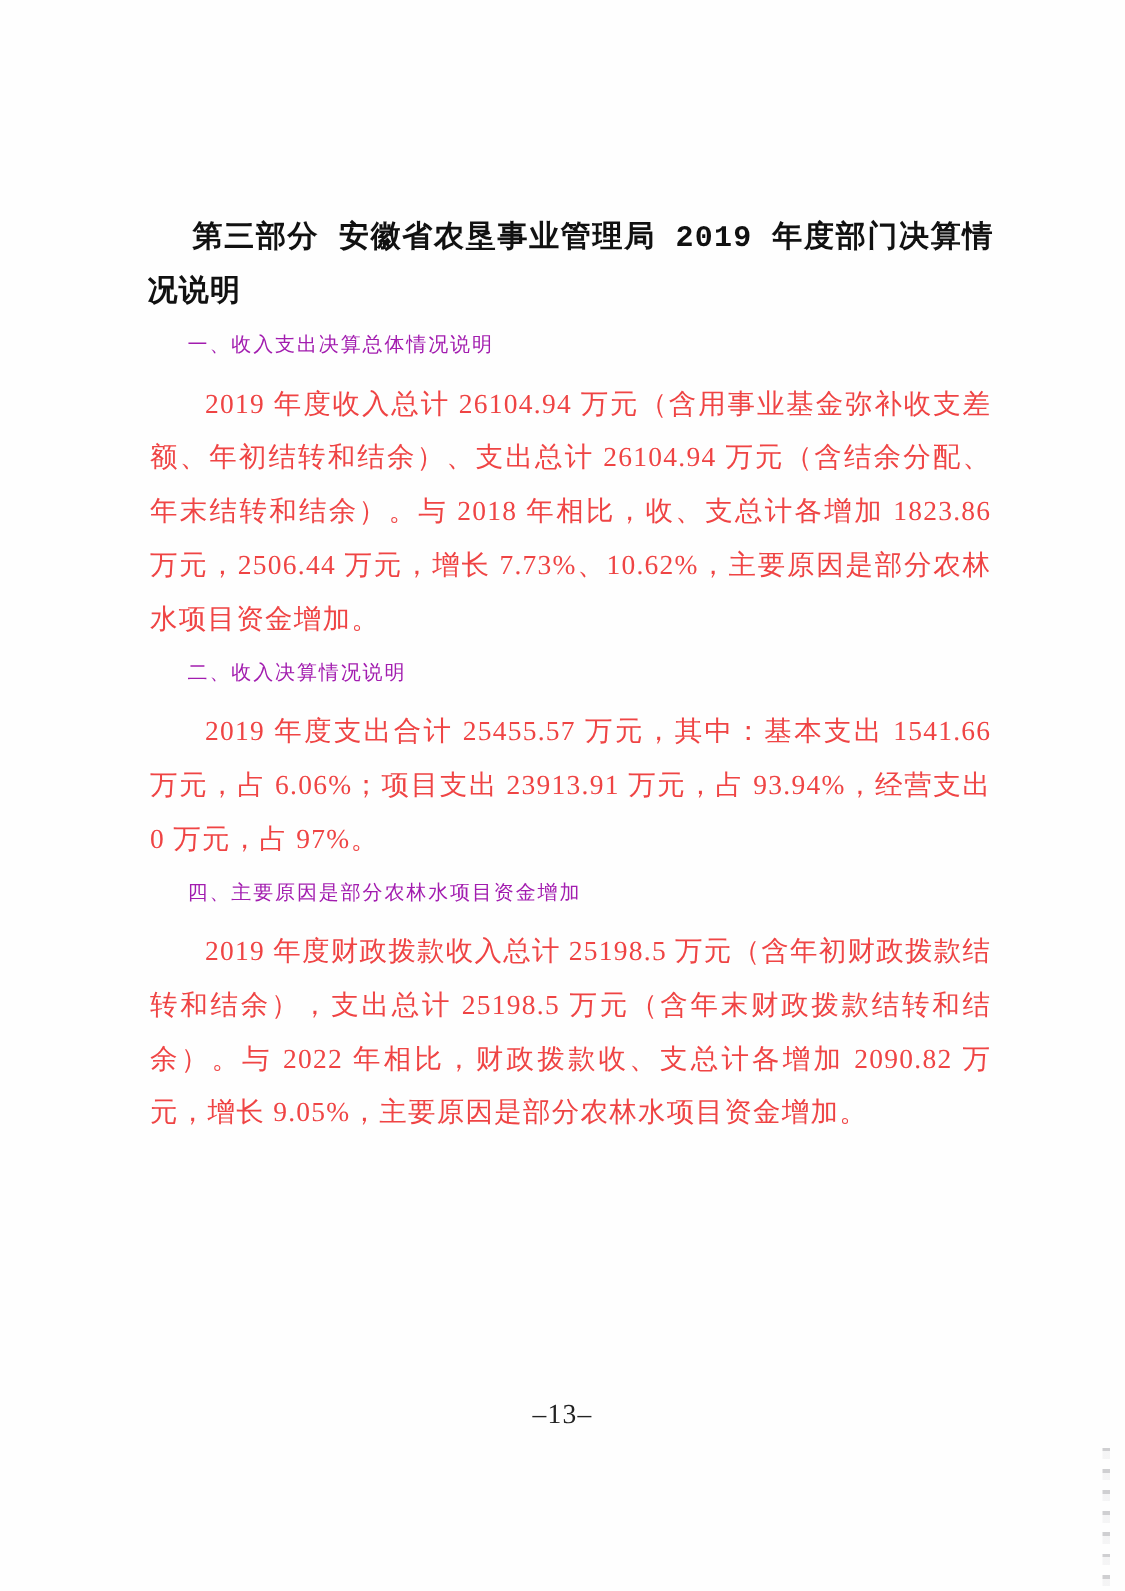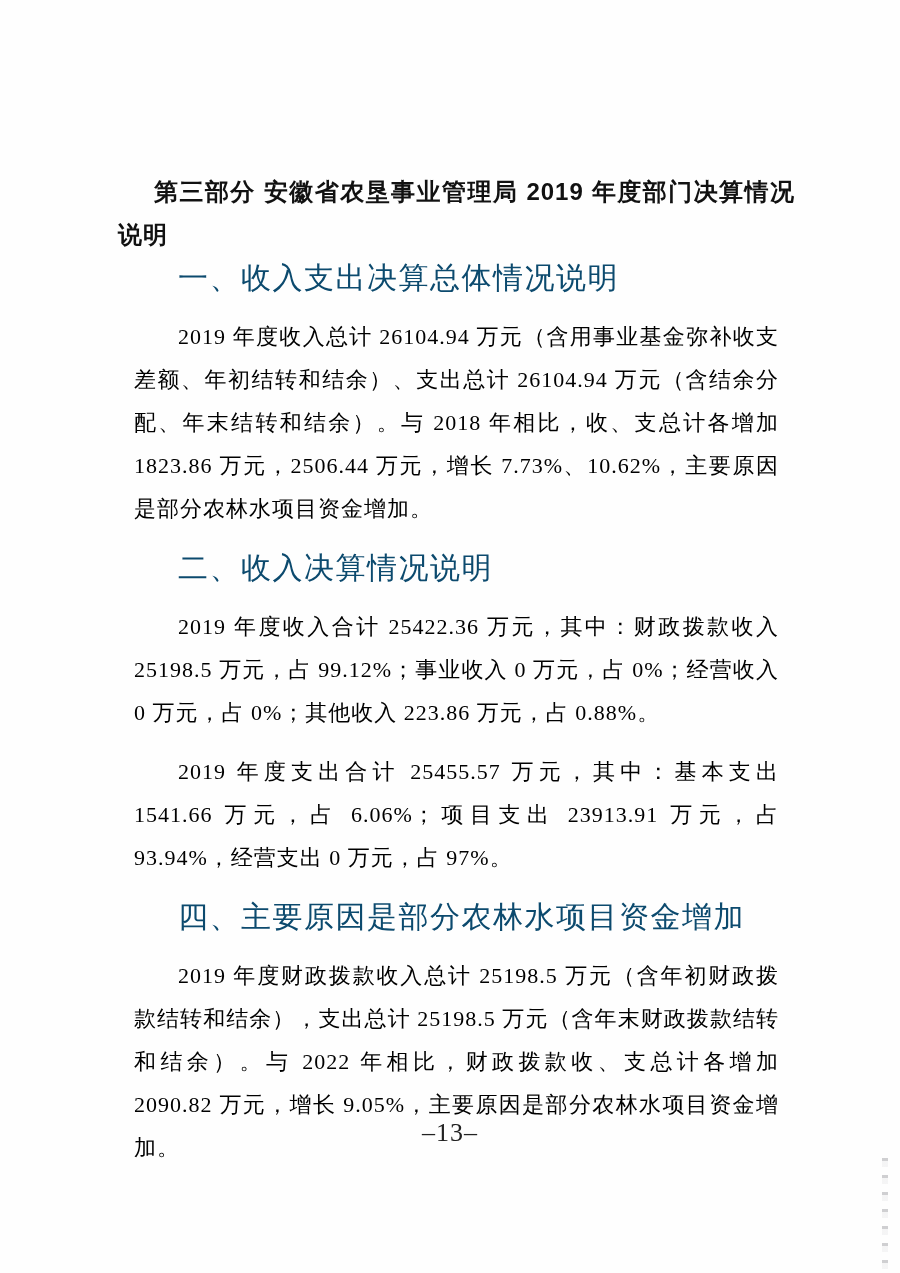--- a/index.html
+++ b/index.html
@@ -17,54 +17,55 @@
     font-family: "Liberation Serif", "DejaVu Serif", serif;
   }
   .content {
     position: absolute;
     left: 118px;
     top: 170px;
     width: 677px;
   }
   .doc-title {
     margin: 0;
-    font-family: Liberation Sans, sans-serif;
+    font-family: Liberation Mono, monospace;
     font-weight: 700;
     font-size: 24px;
     line-height: 43px;
     letter-spacing: 1px;
     text-align: justify;
     text-indent: 1.5em;
     color: #111111;
   }
   .sec-heading {
     margin: 0;
     font-weight: 400;
-    font-size: 30px;
+    font-size: 16px;
     line-height: 43px;
     letter-spacing: 1.5px;
     text-indent: 2em;
-    color: #0c4a6e;
+    color: #a21caf;
+    font-family: Liberation Mono, monospace;
   }
   .para {
-    margin: 16px;
+    margin: 2px;
     font-size: 22px;
     line-height: 43px;
     letter-spacing: 1px;
     text-align: justify;
     text-indent: 2em;
-    color: #000000;
+    color: #ef4444;
   }
   .page-number {
     position: absolute;
     top: 1118px;
     left: 0;
     width: 100%;
     text-align: center;
-    font-size: 26px;
+    font-size: 22px;
     letter-spacing: 1px;
     color: #222222;
   }
   .scan-artifact {
     position: absolute;
     left: 882px;
     top: 1158px;
     width: 6px;
     height: 115px;
     background: repeating-linear-gradient(
@@ -83,21 +84,20 @@
 
 <div class="page">
   <div class="content">
 
     <h1 class="doc-title">第三部分 安徽省农垦事业管理局 2019 年度部门决算情况说明</h1>
 
     <h2 class="sec-heading">一、收入支出决算总体情况说明</h2>
     <p class="para">2019 年度收入总计 26104.94 万元（含用事业基金弥补收支差额、年初结转和结余）、支出总计 26104.94 万元（含结余分配、年末结转和结余）。与 2018 年相比，收、支总计各增加 1823.86 万元，2506.44 万元，增长 7.73%、10.62%，主要原因是部分农林水项目资金增加。</p>
 
     <h2 class="sec-heading">二、收入决算情况说明</h2>
-    <p class="para">2019 年度收入合计 25422.36 万元，其中：财政拨款收入 25198.5 万元，占 99.12%；事业收入 0 万元，占 0%；经营收入 0 万元，占 0%；其他收入 223.86 万元，占 0.88%。</p>
 
     <p class="para">2019 年度支出合计 25455.57 万元，其中：基本支出 1541.66 万元，占 6.06%；项目支出 23913.91 万元，占 93.94%，经营支出 0 万元，占 97%。</p>
 
     <h2 class="sec-heading">四、主要原因是部分农林水项目资金增加</h2>
     <p class="para">2019 年度财政拨款收入总计 25198.5 万元（含年初财政拨款结转和结余），支出总计 25198.5 万元（含年末财政拨款结转和结余）。与 2022 年相比，财政拨款收、支总计各增加 2090.82 万元，增长 9.05%，主要原因是部分农林水项目资金增加。</p>
 
   </div>
 
   <div class="page-number">–13–</div>
 

